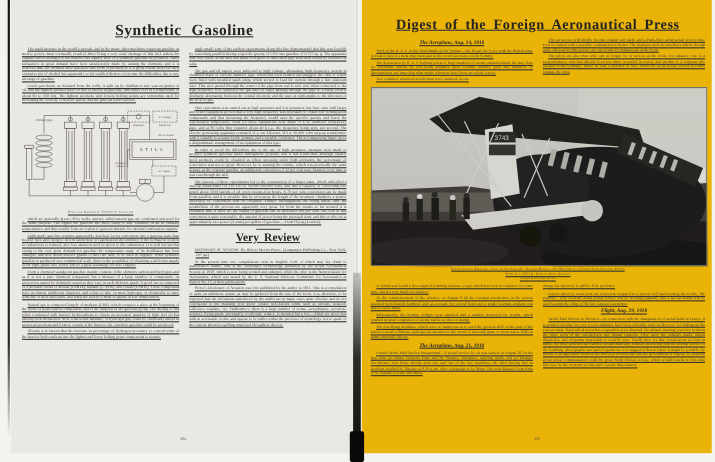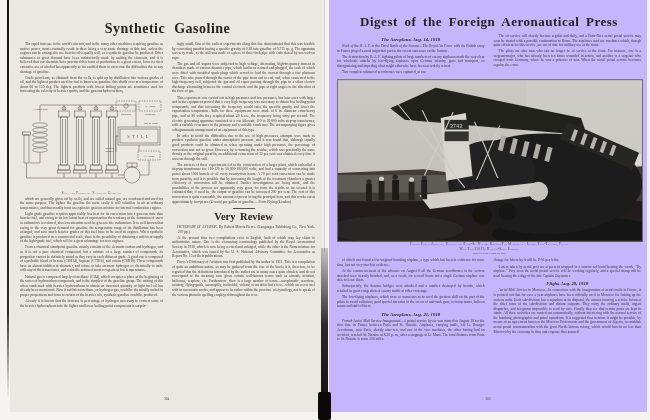--- a/index.html
+++ b/index.html
@@ -6,23 +6,23 @@
   .scan{position:relative;width:650px;height:420px;background:#f4f3f0;overflow:hidden;
         font-family:"Liberation Serif","DejaVu Serif",serif;color:#34322e;}
   
   .edge-line{position:absolute;left:7px;top:0;width:2px;height:398px;
              background:linear-gradient(to bottom,#14130f 0%,#2a2925 78%,rgba(40,40,36,0) 100%);}
   .gutter-top{position:absolute;left:324px;top:0;width:1px;height:252px;background:#cfcdc6;}
   .gutter-shadow{position:absolute;left:321px;top:248px;width:7px;height:172px;
              background:linear-gradient(to bottom,rgba(60,58,52,.25) 0%,#2c2a26 45%,#0e0d0b 100%);}
   .gutter-foot{position:absolute;left:318px;top:392px;width:13px;height:28px;background:#0b0a09;border-radius:2px;}
   
-  .page{position:absolute;top:0;height:412px;overflow:hidden;}
+  .page{position:absolute;top:0;height:412px;overflow:hidden;text-decoration:underline;}
   .page-left{left:10px;width:313px;background:#eae8e2;padding:0;box-sizing:border-box;}
-  .page-right{left:329px;width:318px;background:#c4b5fd;box-sizing:border-box;}
+  .page-right{left:329px;width:318px;background:#eab308;box-sizing:border-box;}
   .inner{padding:6px 8px 0 10px;}
   .inner-r{padding:6px 6px 0 8px;}
   h1.page-title{font-size:14px;font-weight:bold;text-align:center;margin:15px 0 5px;
                 letter-spacing:.5px;word-spacing:5px;color:#26241f;}
   h1.page-title-r{font-size:13px;margin:8px 0 4px;word-spacing:3px;}
   .cols{display:flex;gap:9px;}
   .col{width:143px;}
   .col-r{width:150px;}
   p.para{font-size:3.6px;line-height:1.28;text-align:justify;margin:0 0 1.5px;text-indent:5px;
          color:#3b3934;}

